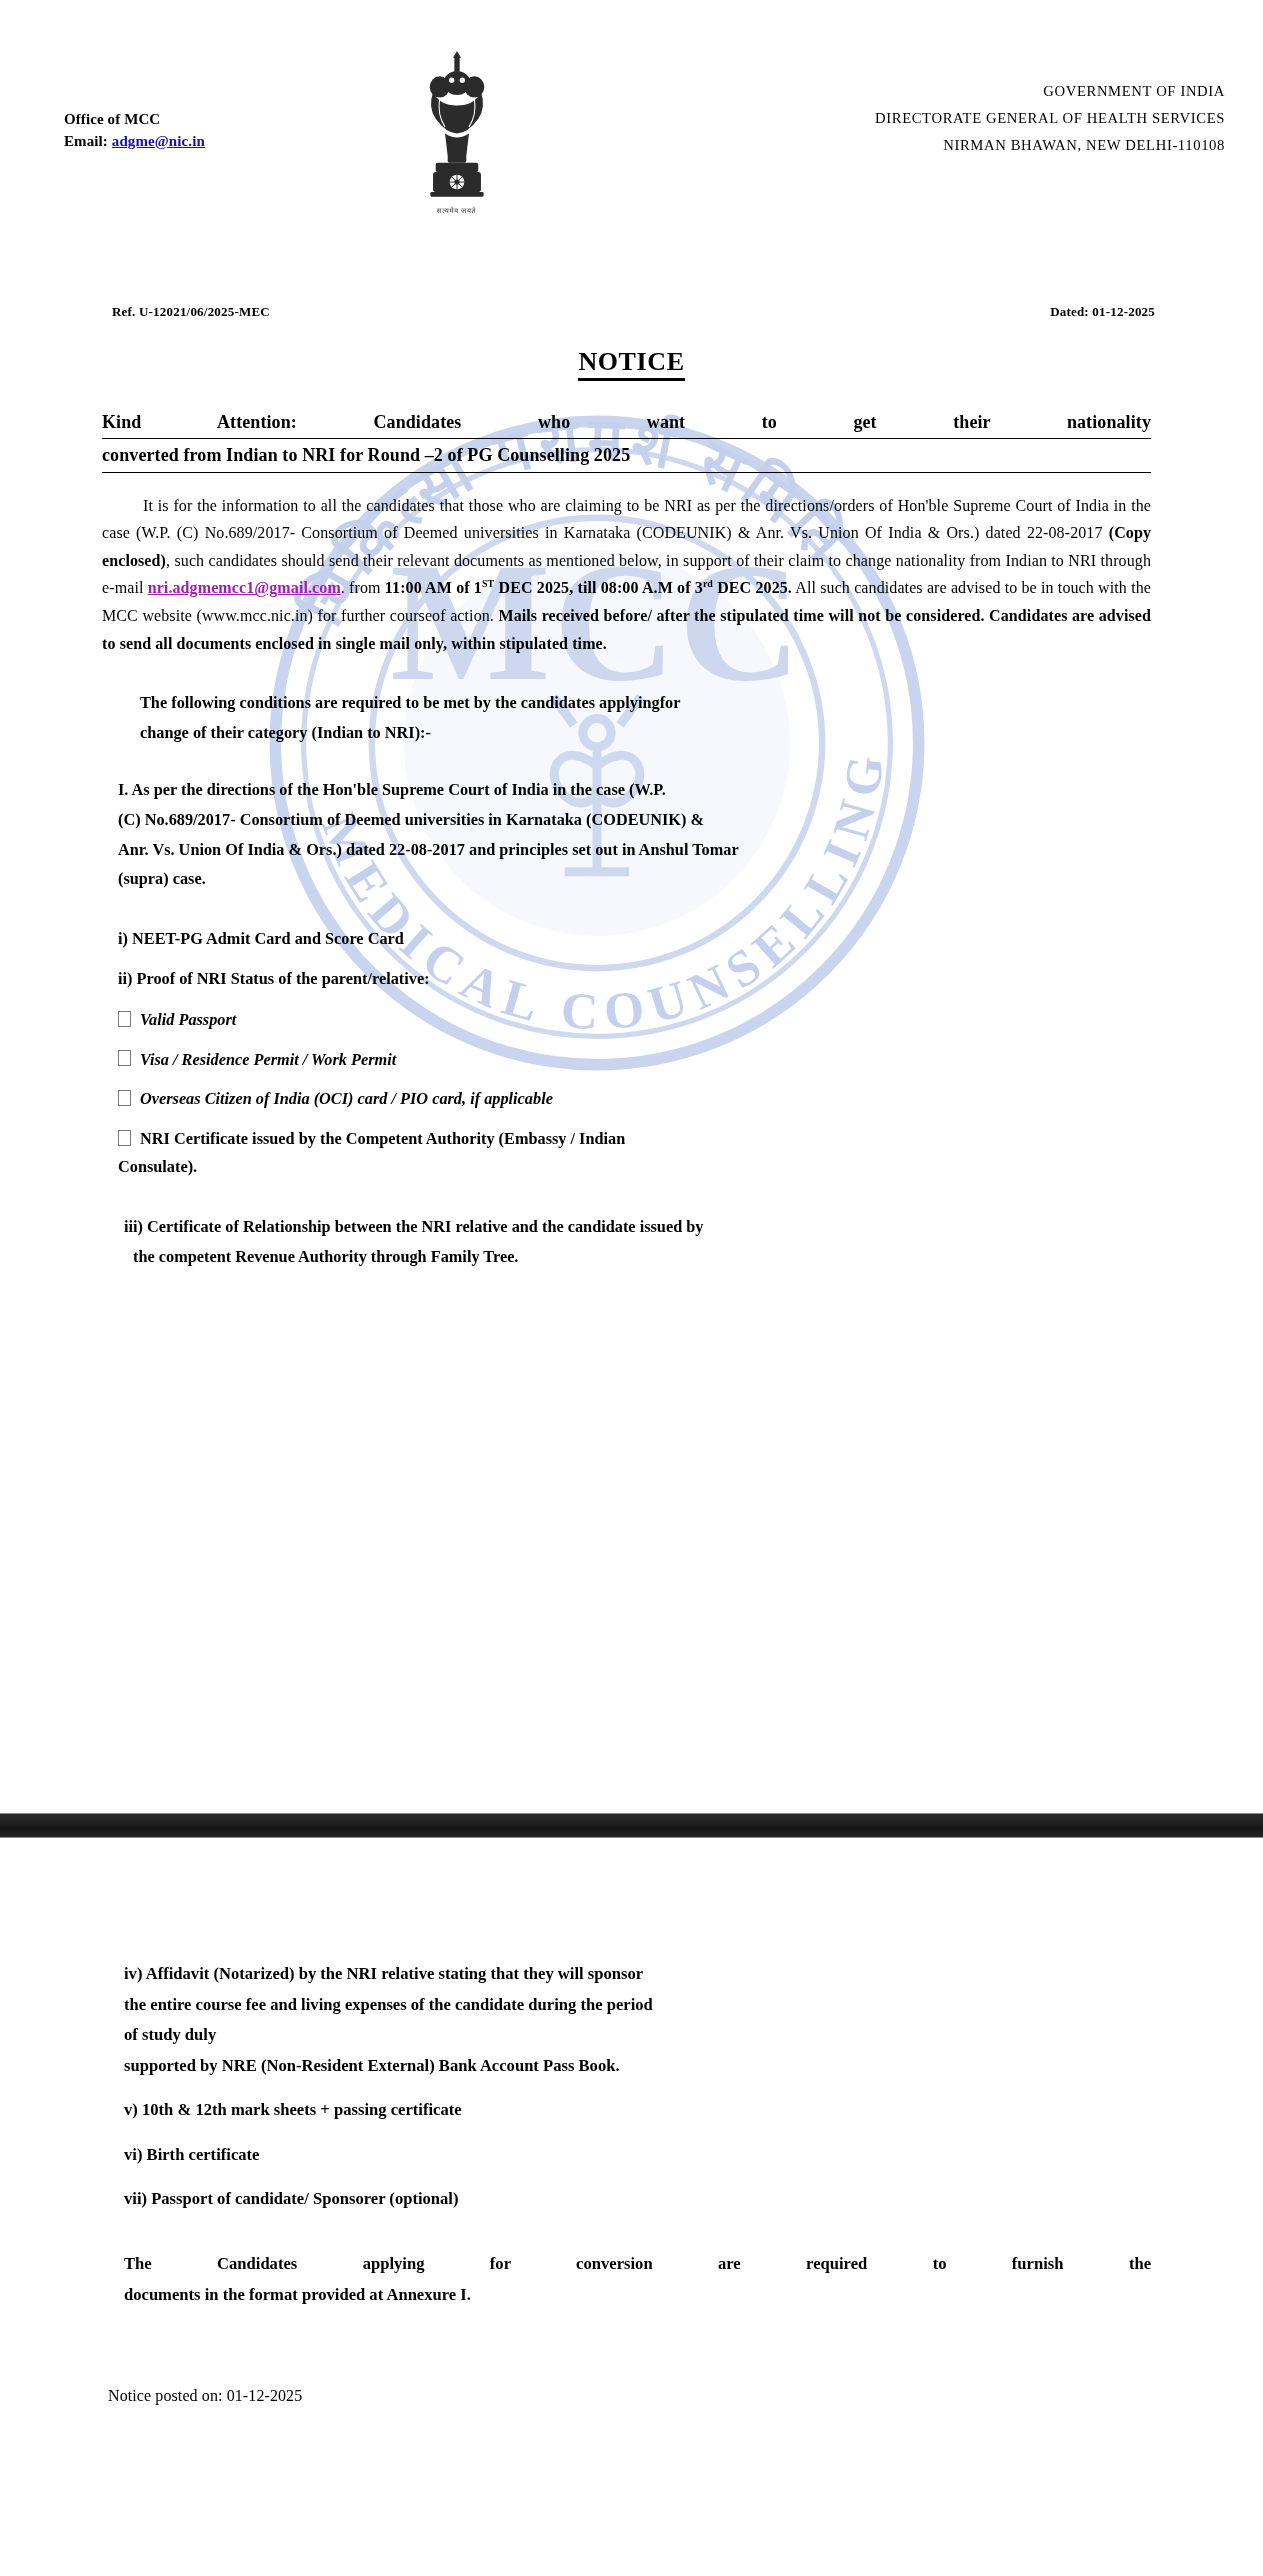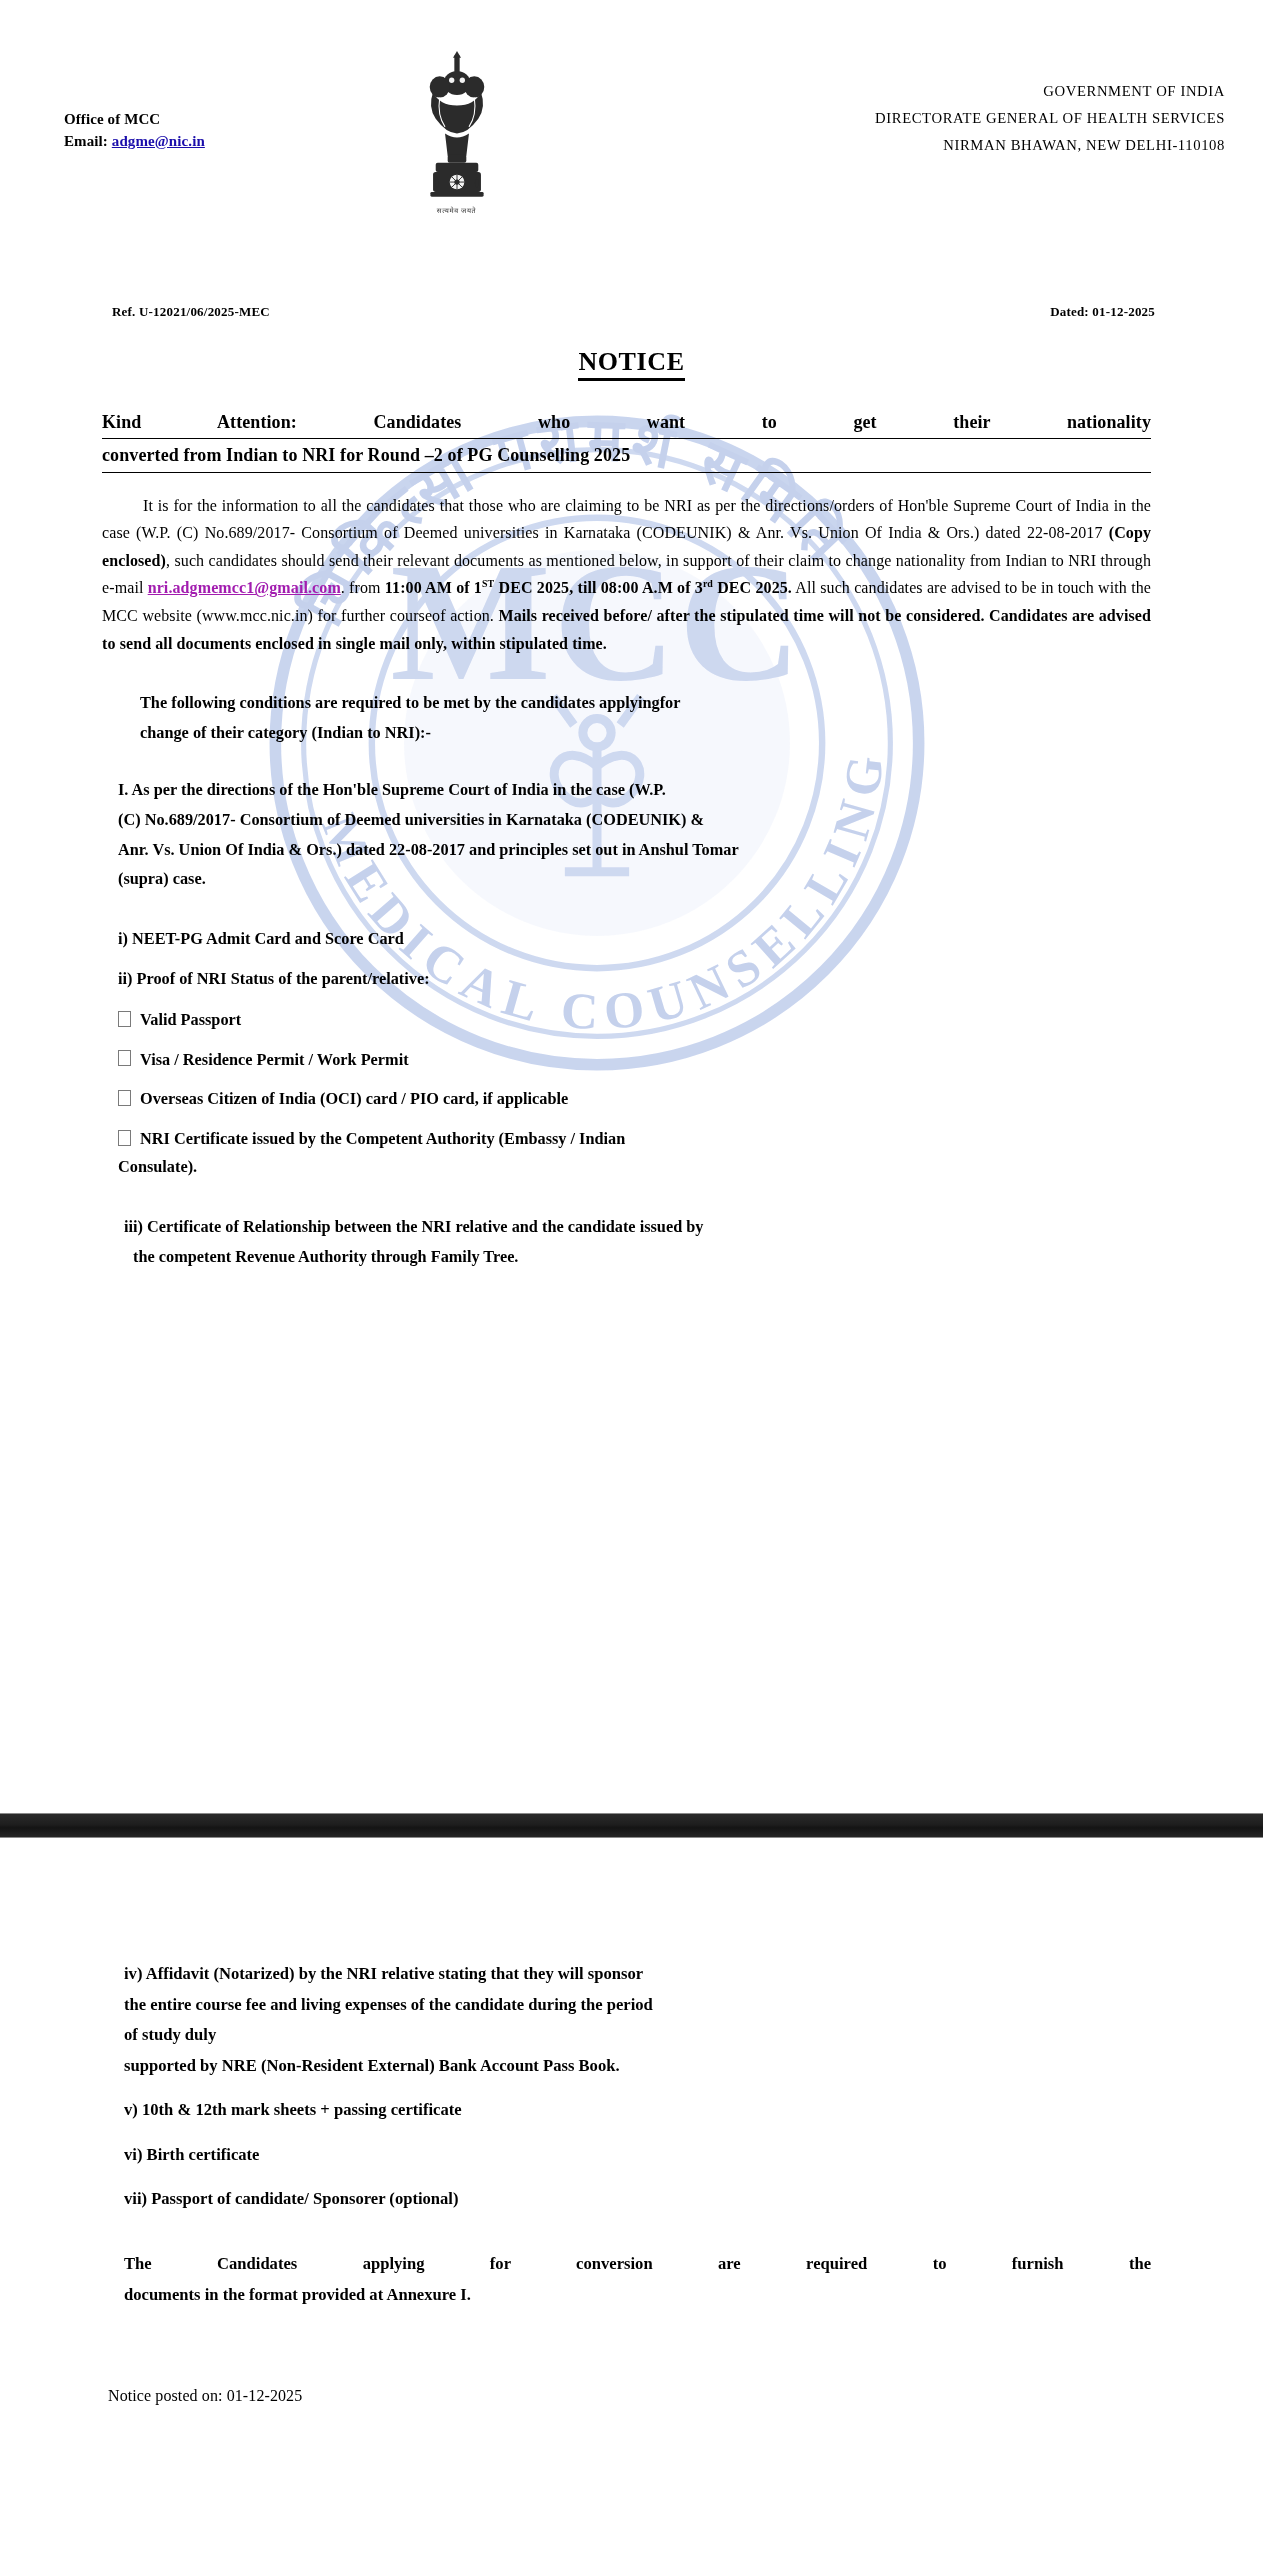--- a/index.html
+++ b/index.html
@@ -187,21 +187,21 @@
     position: relative;
     z-index: 2;
     list-style: none;
     margin: 33px 112px 16px 118px;
     padding: 0;
     font-size: 16.3px;
     font-weight: bold;
     line-height: 1.5;
   }
   ul.doclist li { margin-bottom: 16px; }
-  ul.doclist li.tight { margin-bottom: 15.3px; }
+  ul.doclist li.tight { margin-bottom: 15.3px; font-style: italic; }
   .chk {
     display: inline-block;
     width: 11px;
     height: 14px;
     border: 1.3px solid #7a7a7a;
     vertical-align: -1.9px;
     margin-right: 9px;
   }
   .cont-line { display: block; margin-top: 3.8px; }
 

